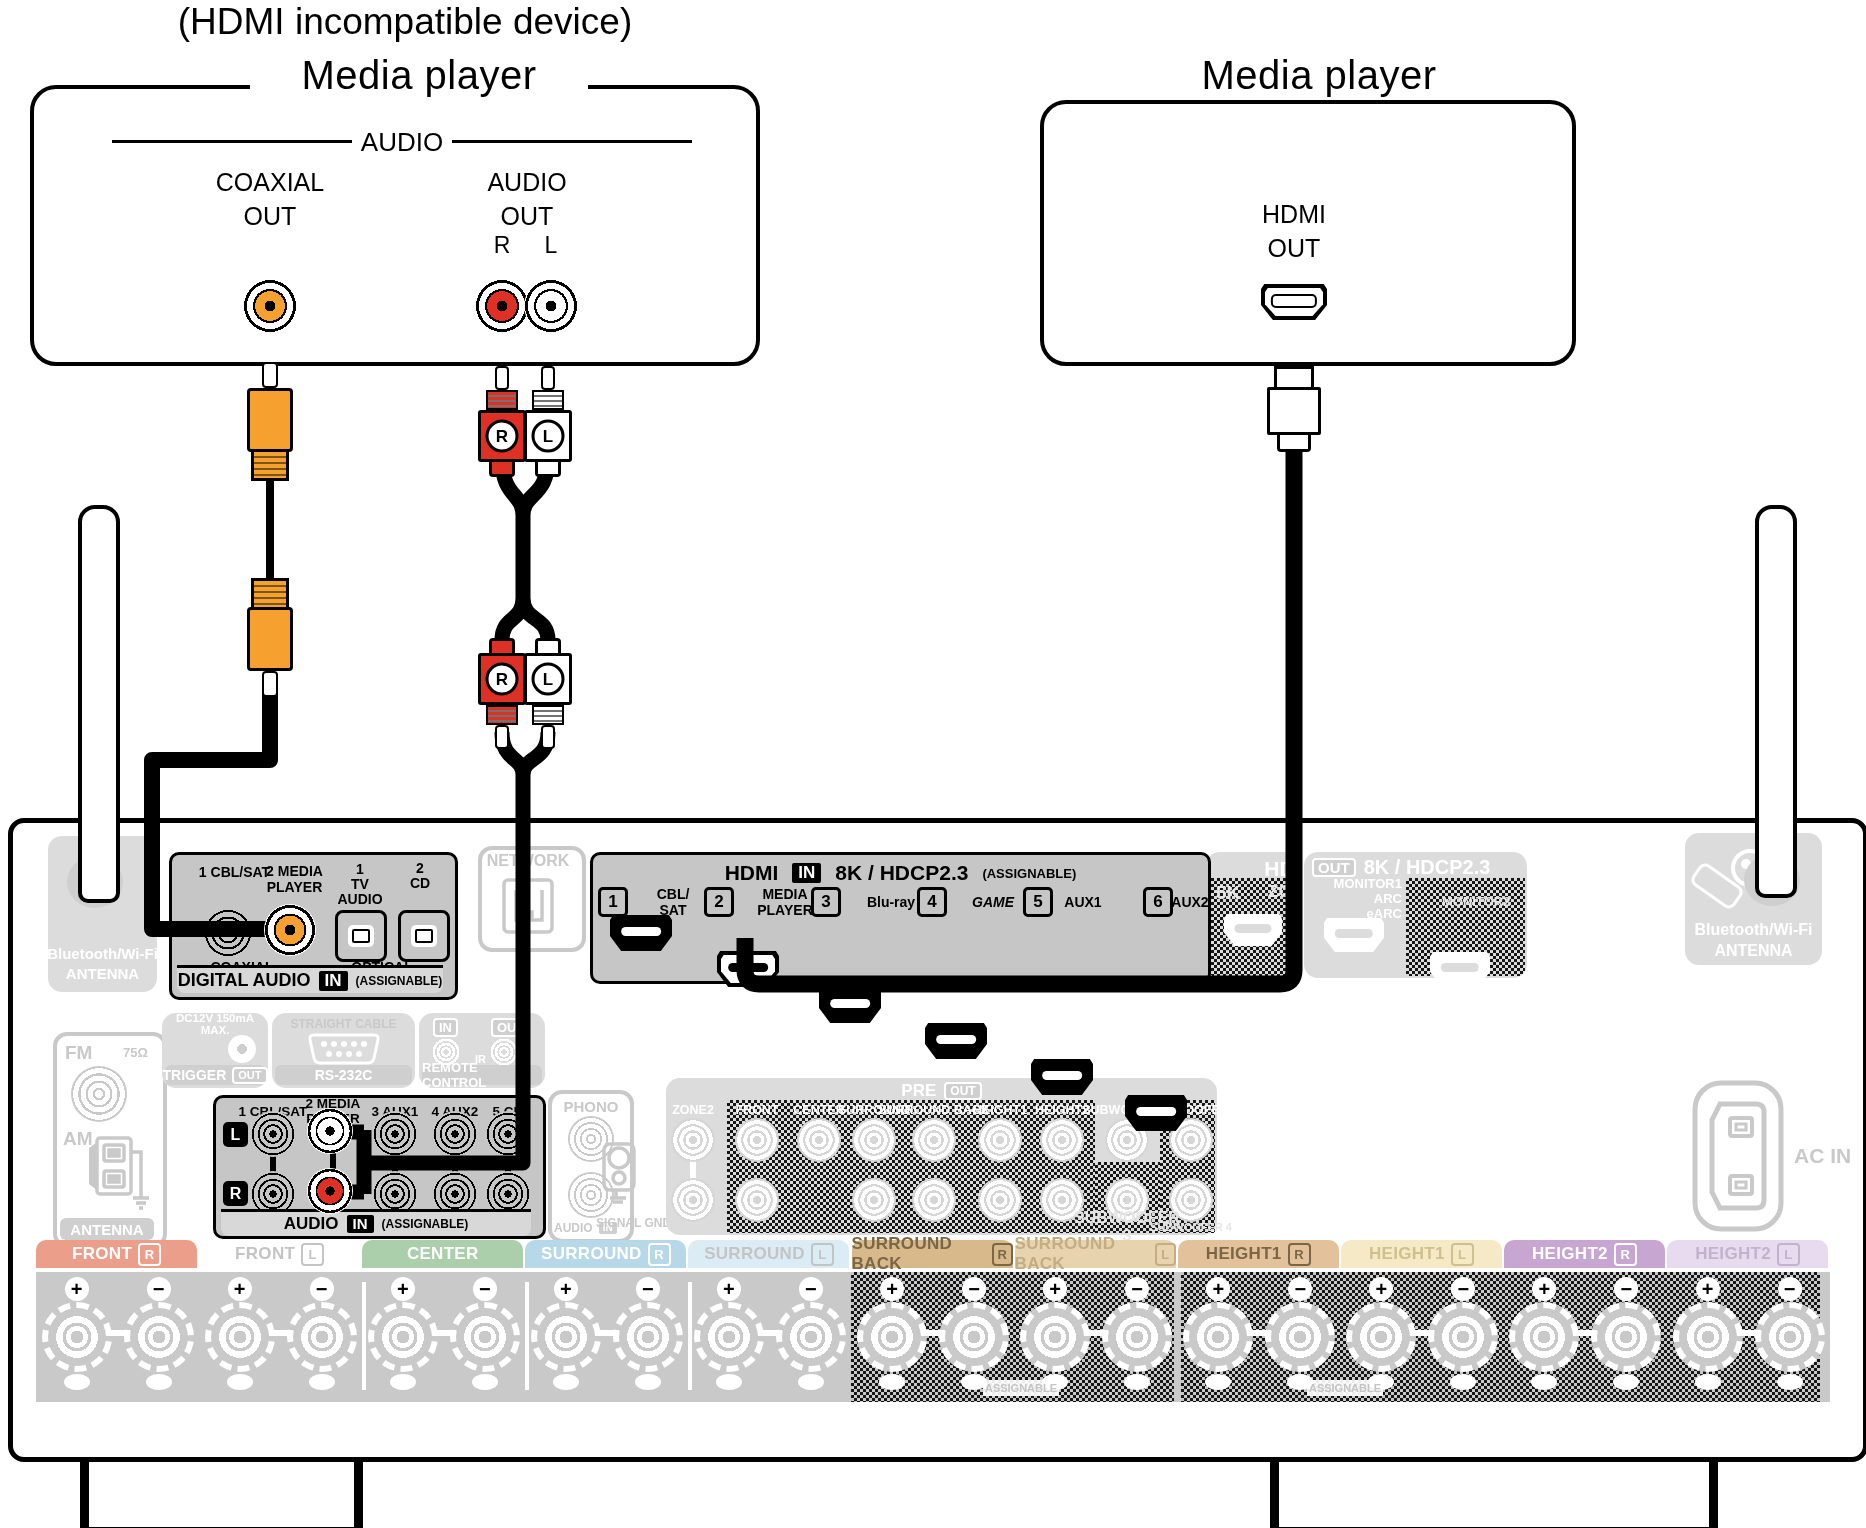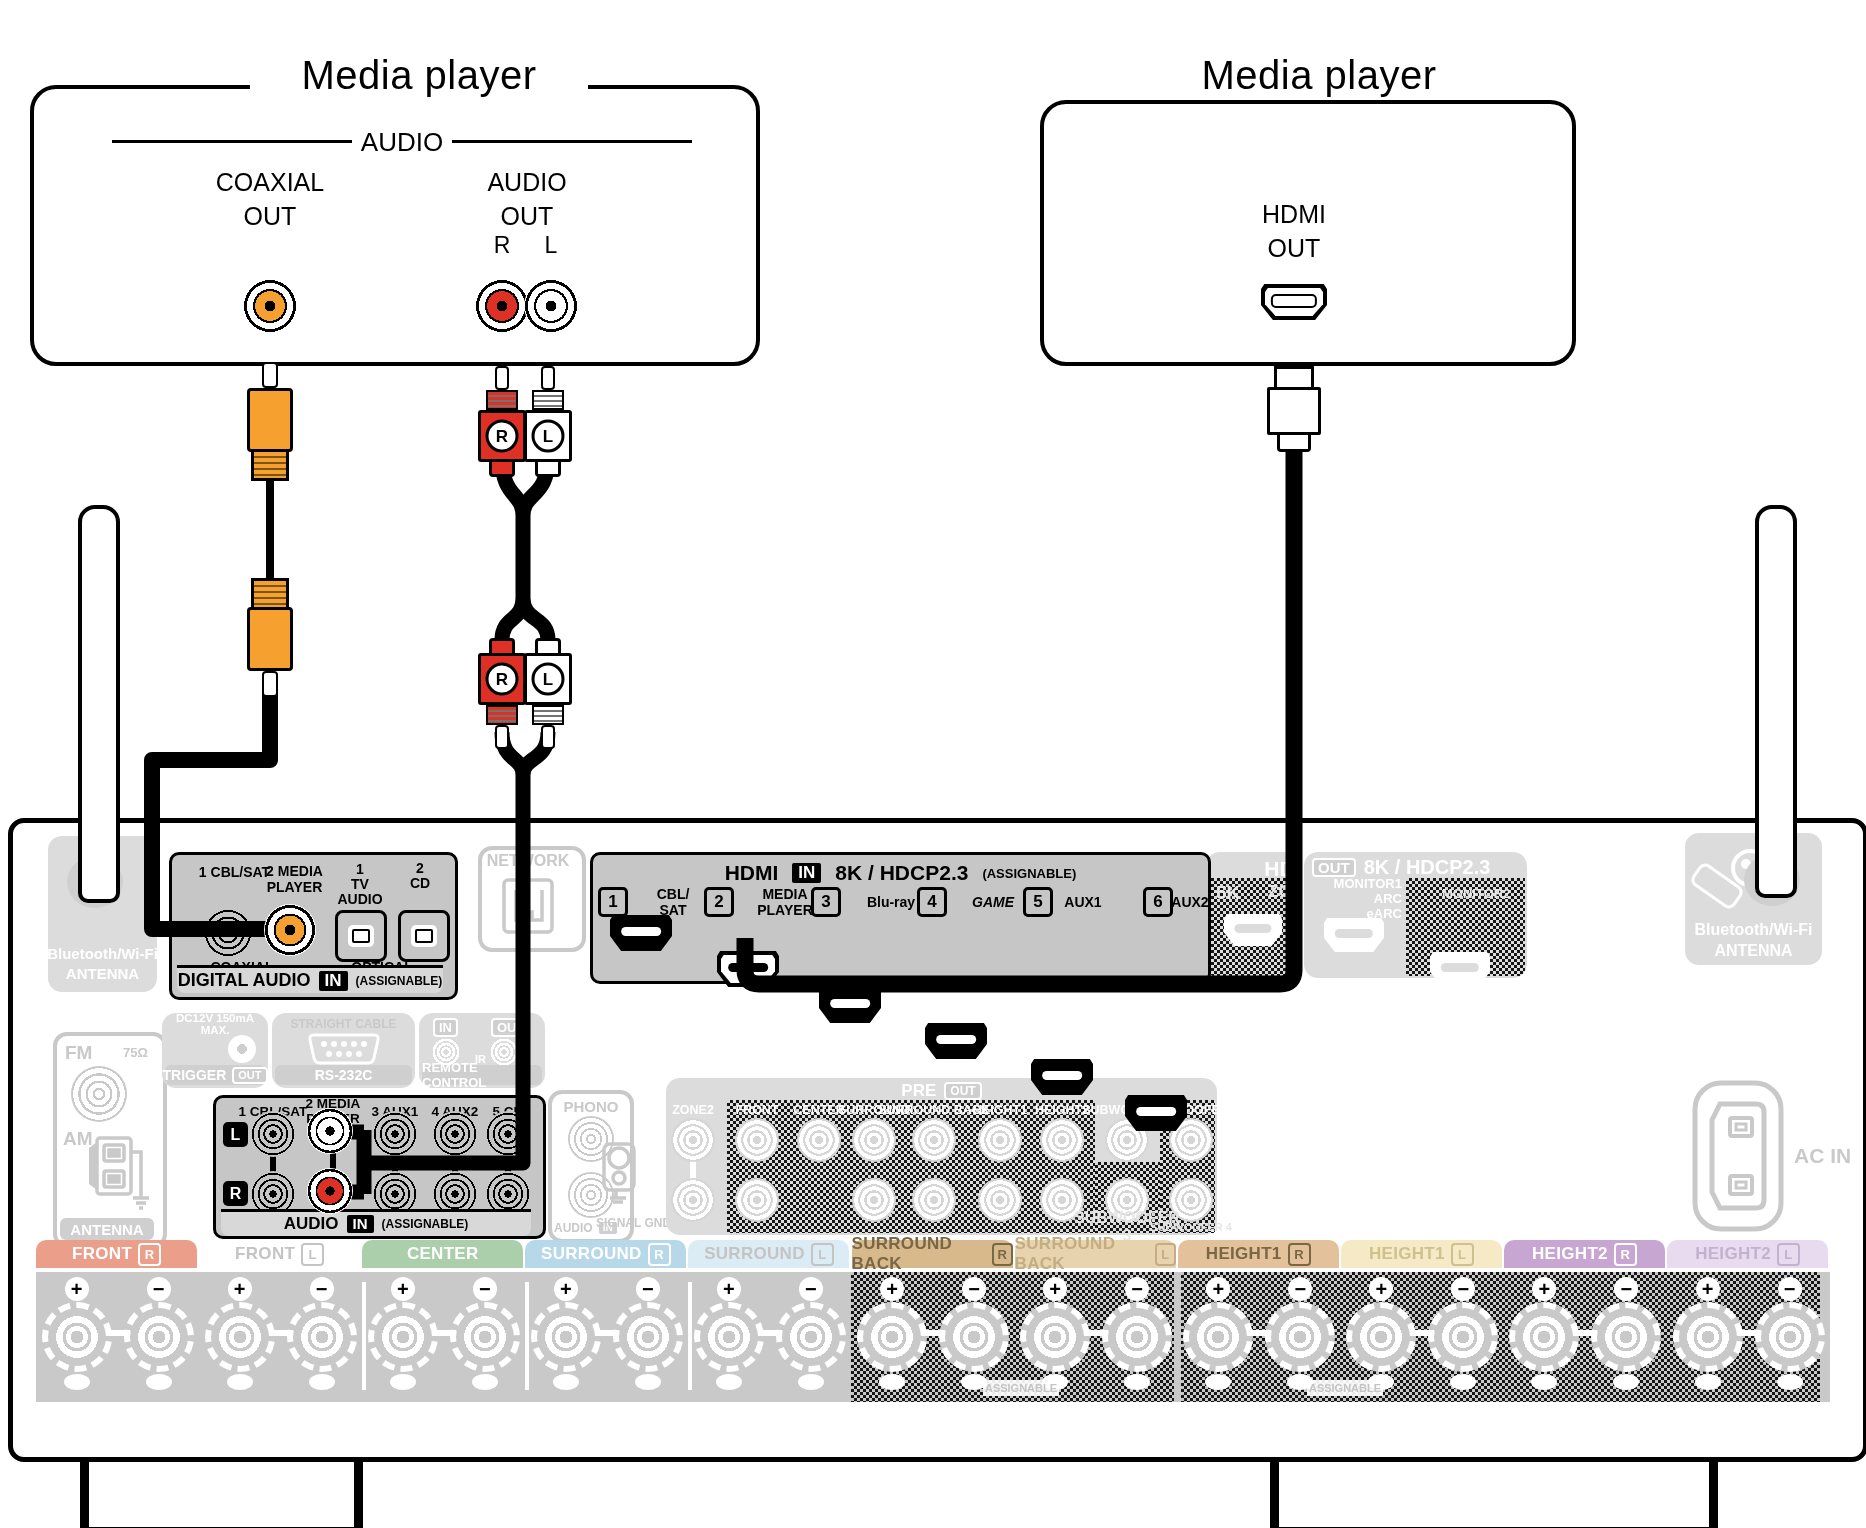--- a/index.html
+++ b/index.html
@@ -57,20 +57,21 @@
   .rboot{width:20px;height:12px;background:var(--c,#df3026);border:3px solid #000;border-top:none;border-radius:0 0 4px 4px}
   .rboot.up{border-top:3px solid #000;border-bottom:none;border-radius:4px 4px 0 0}
   .lbadge{position:absolute;left:50%;top:50%;transform:translate(-50%,-50%);width:27px;height:27px;background:#fff;border:3px solid #000;border-radius:50%;font:bold 17px/27px "Liberation Sans",sans-serif;text-align:center}
   .z50{z-index:50}
 </style>
 </head>
 <body>
 
 <div id="canvas">
 
+  <div class="abs ctr" style="left:100px;top:0px;width:610px;height:44px;font-size:37px;font-weight:500">(HDMI incompatible device)</div>
   <div class="abs ctr title" style="left:250px;top:50px;width:310px;height:50px">Media player</div>
   <div class="abs ctr title" style="left:1150px;top:50px;width:310px;height:50px">Media player</div>
 
   <div class="abs devbox" style="left:30px;top:85px;width:722px;height:273px"></div>
   <div class="abs" style="left:112px;top:140px;width:240px;height:3px;background:#000"></div>
   <div class="abs" style="left:452px;top:140px;width:240px;height:3px;background:#000"></div>
   <div class="abs ctr" style="left:352px;top:127px;width:100px;height:30px;font-size:26px;font-weight:500">AUDIO</div>
   <div class="abs ctr pre" style="left:190px;top:166px;width:160px;height:66px;font-size:25px;line-height:34px;font-weight:500">COAXIAL
 OUT</div>
   <div class="abs ctr pre" style="left:447px;top:166px;width:160px;height:66px;font-size:25px;line-height:34px;font-weight:500">AUDIO
@@ -265,21 +266,21 @@
       <span class="badge-g" style="font-size:15px">OUT</span>
       <span class="b" style="font-size:20px;color:#fff">8K / HDCP2.3</span>
     </div>
     <div class="abs hatch" style="left:102px;top:26px;width:119px;height:98px"></div>
     <div class="abs b pre" style="left:28px;top:24px;width:70px;text-align:right;font-size:13px;line-height:15px;color:#fff">MONITOR1
 ARC
 eARC</div>
     <div class="abs hport ghostp" style="left:20px;top:66px;width:60px;height:34px">
         <div class="slot"></div>
       </div>
-    <div class="abs b" style="left:138px;top:34px;font-size:13px;color:#e6e6e6">MONITOR2</div>
+    <div class="abs b" style="left:138px;top:42px;font-size:13px;color:#e6e6e6">MONITOR2</div>
     <div class="abs hport ghostp" style="left:126px;top:66px;width:60px;height:34px">
         <div class="slot"></div>
       </div>
   </div>
 
   <div class="abs wbox" style="left:53px;top:1032px;width:106px;height:208px;z-index:10">
     <div class="abs b ghost" style="left:8px;top:6px;font-size:19px">FM</div>
     <div class="abs b ghost" style="left:66px;top:9px;font-size:13px">75Ω</div>
     <div class="abs wjack" style="left:14px;top:30px;width:56px;height:56px"></div>
     <div class="abs b ghost" style="left:6px;top:92px;font-size:19px">AM</div>

